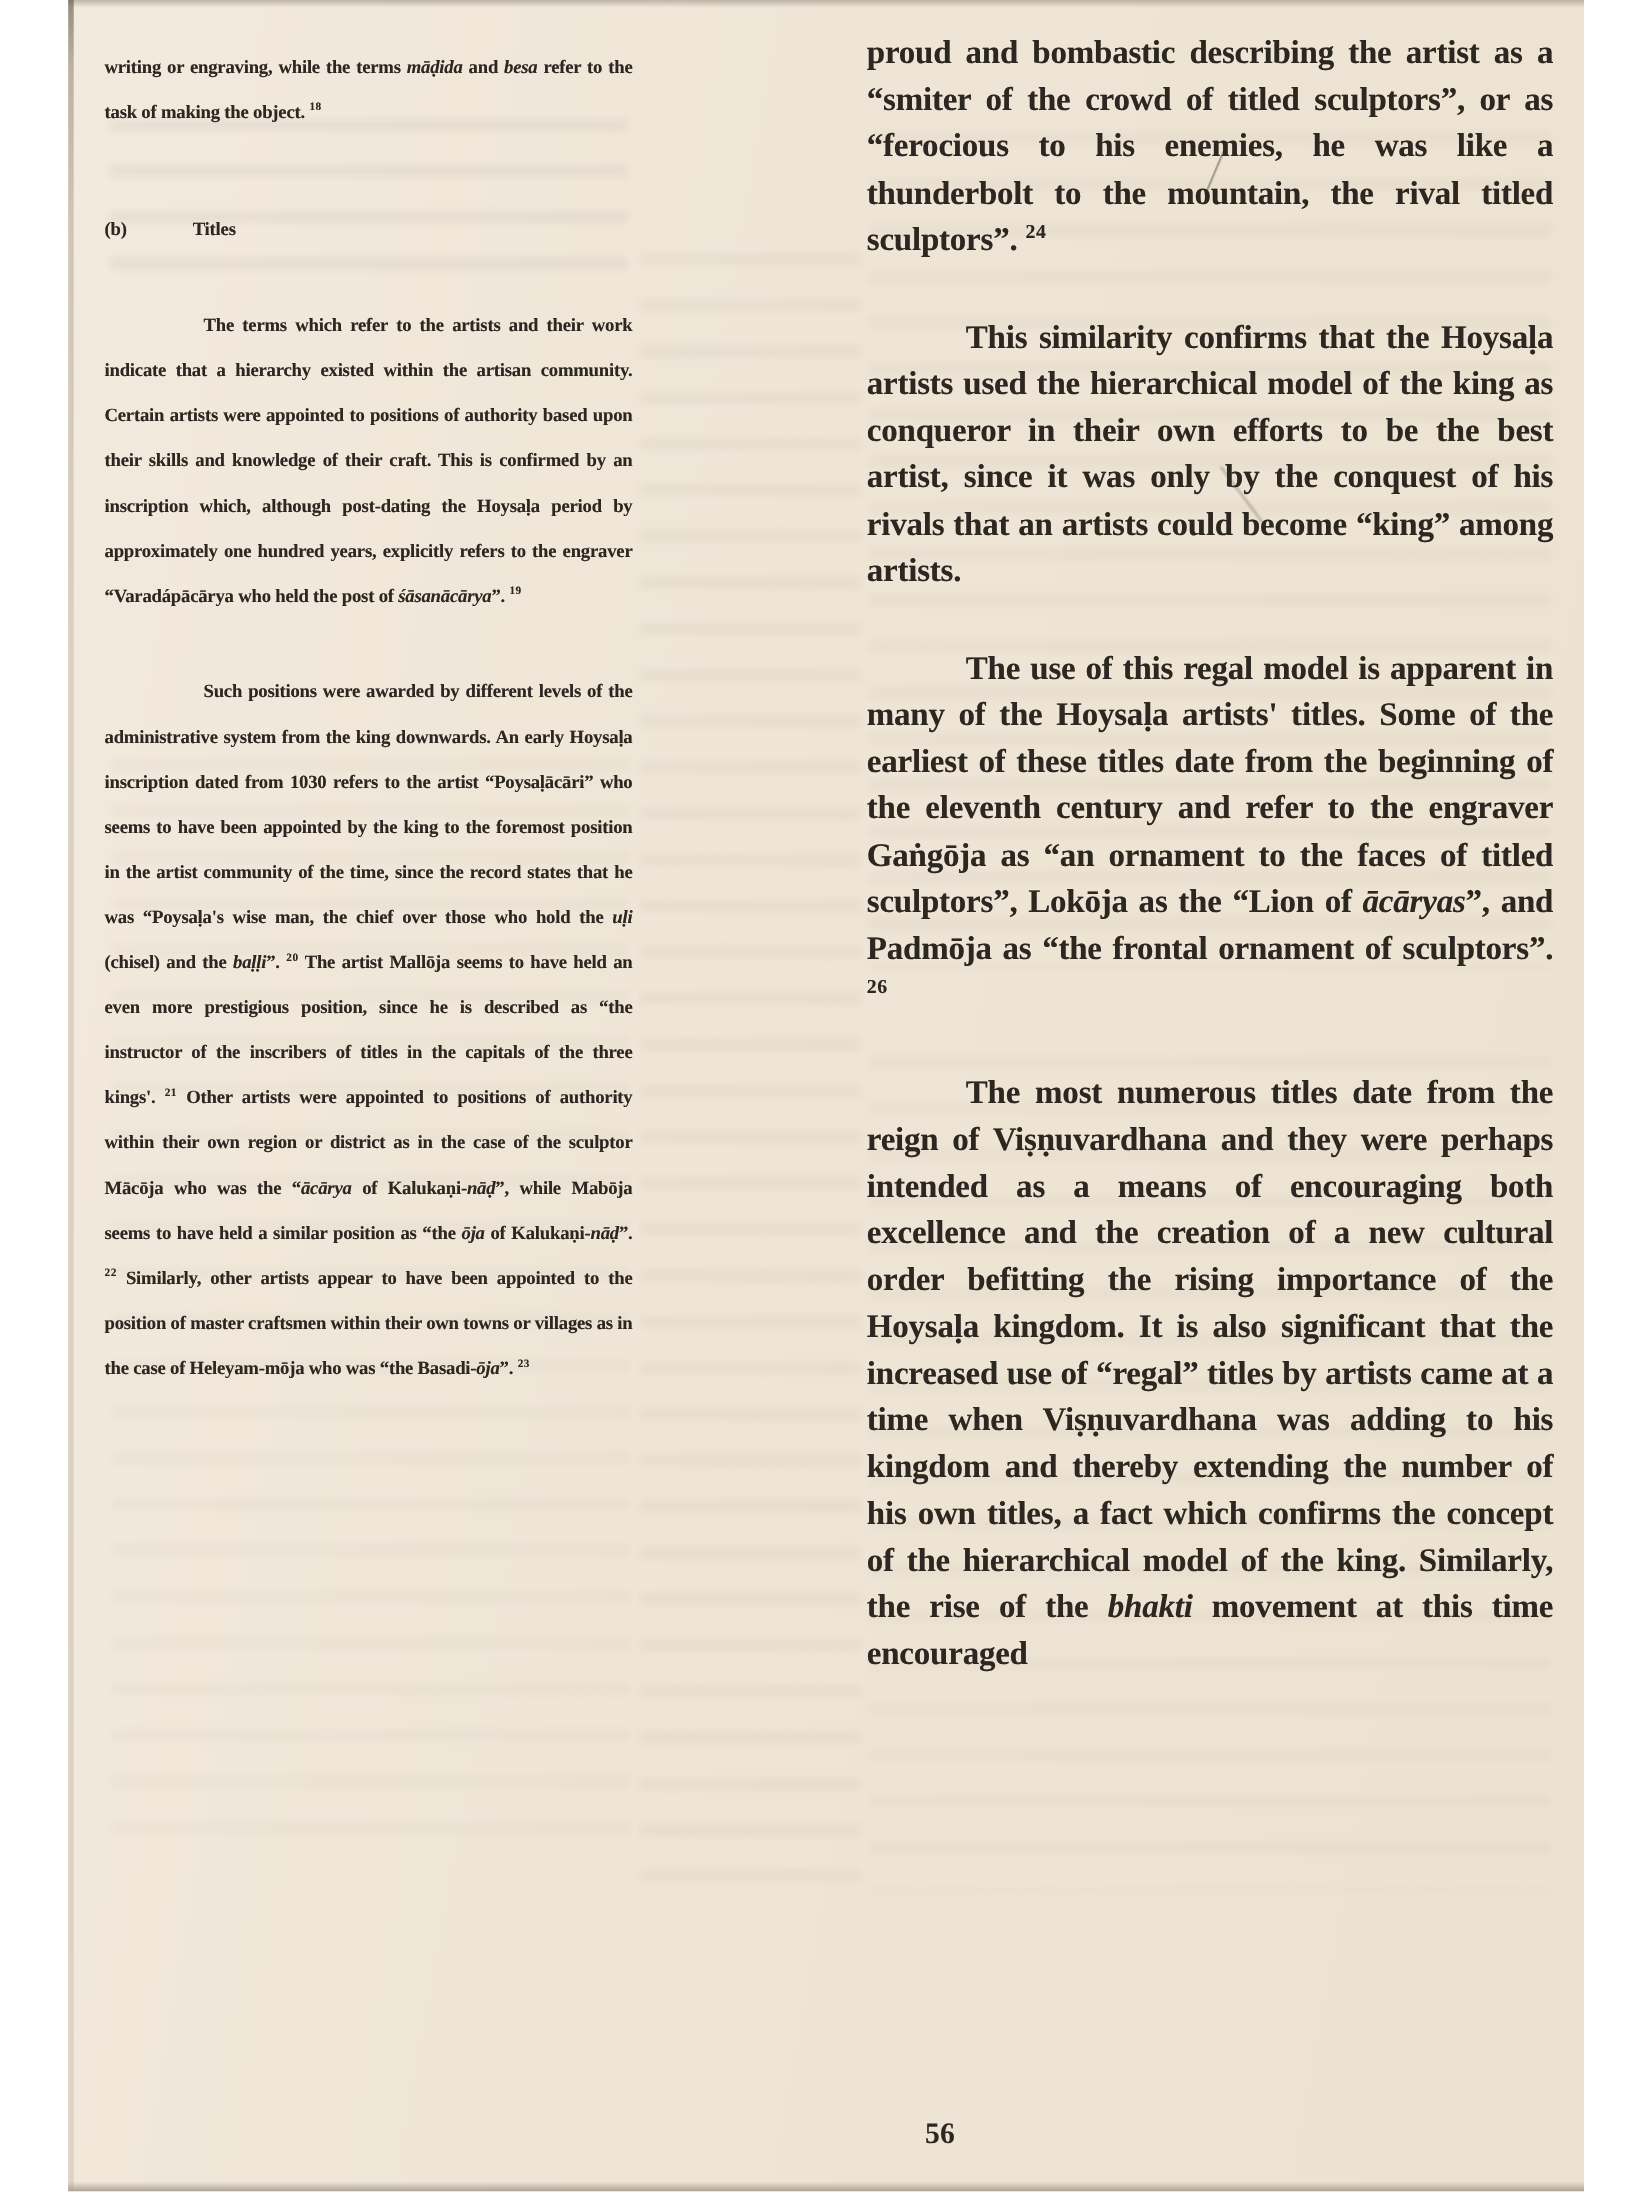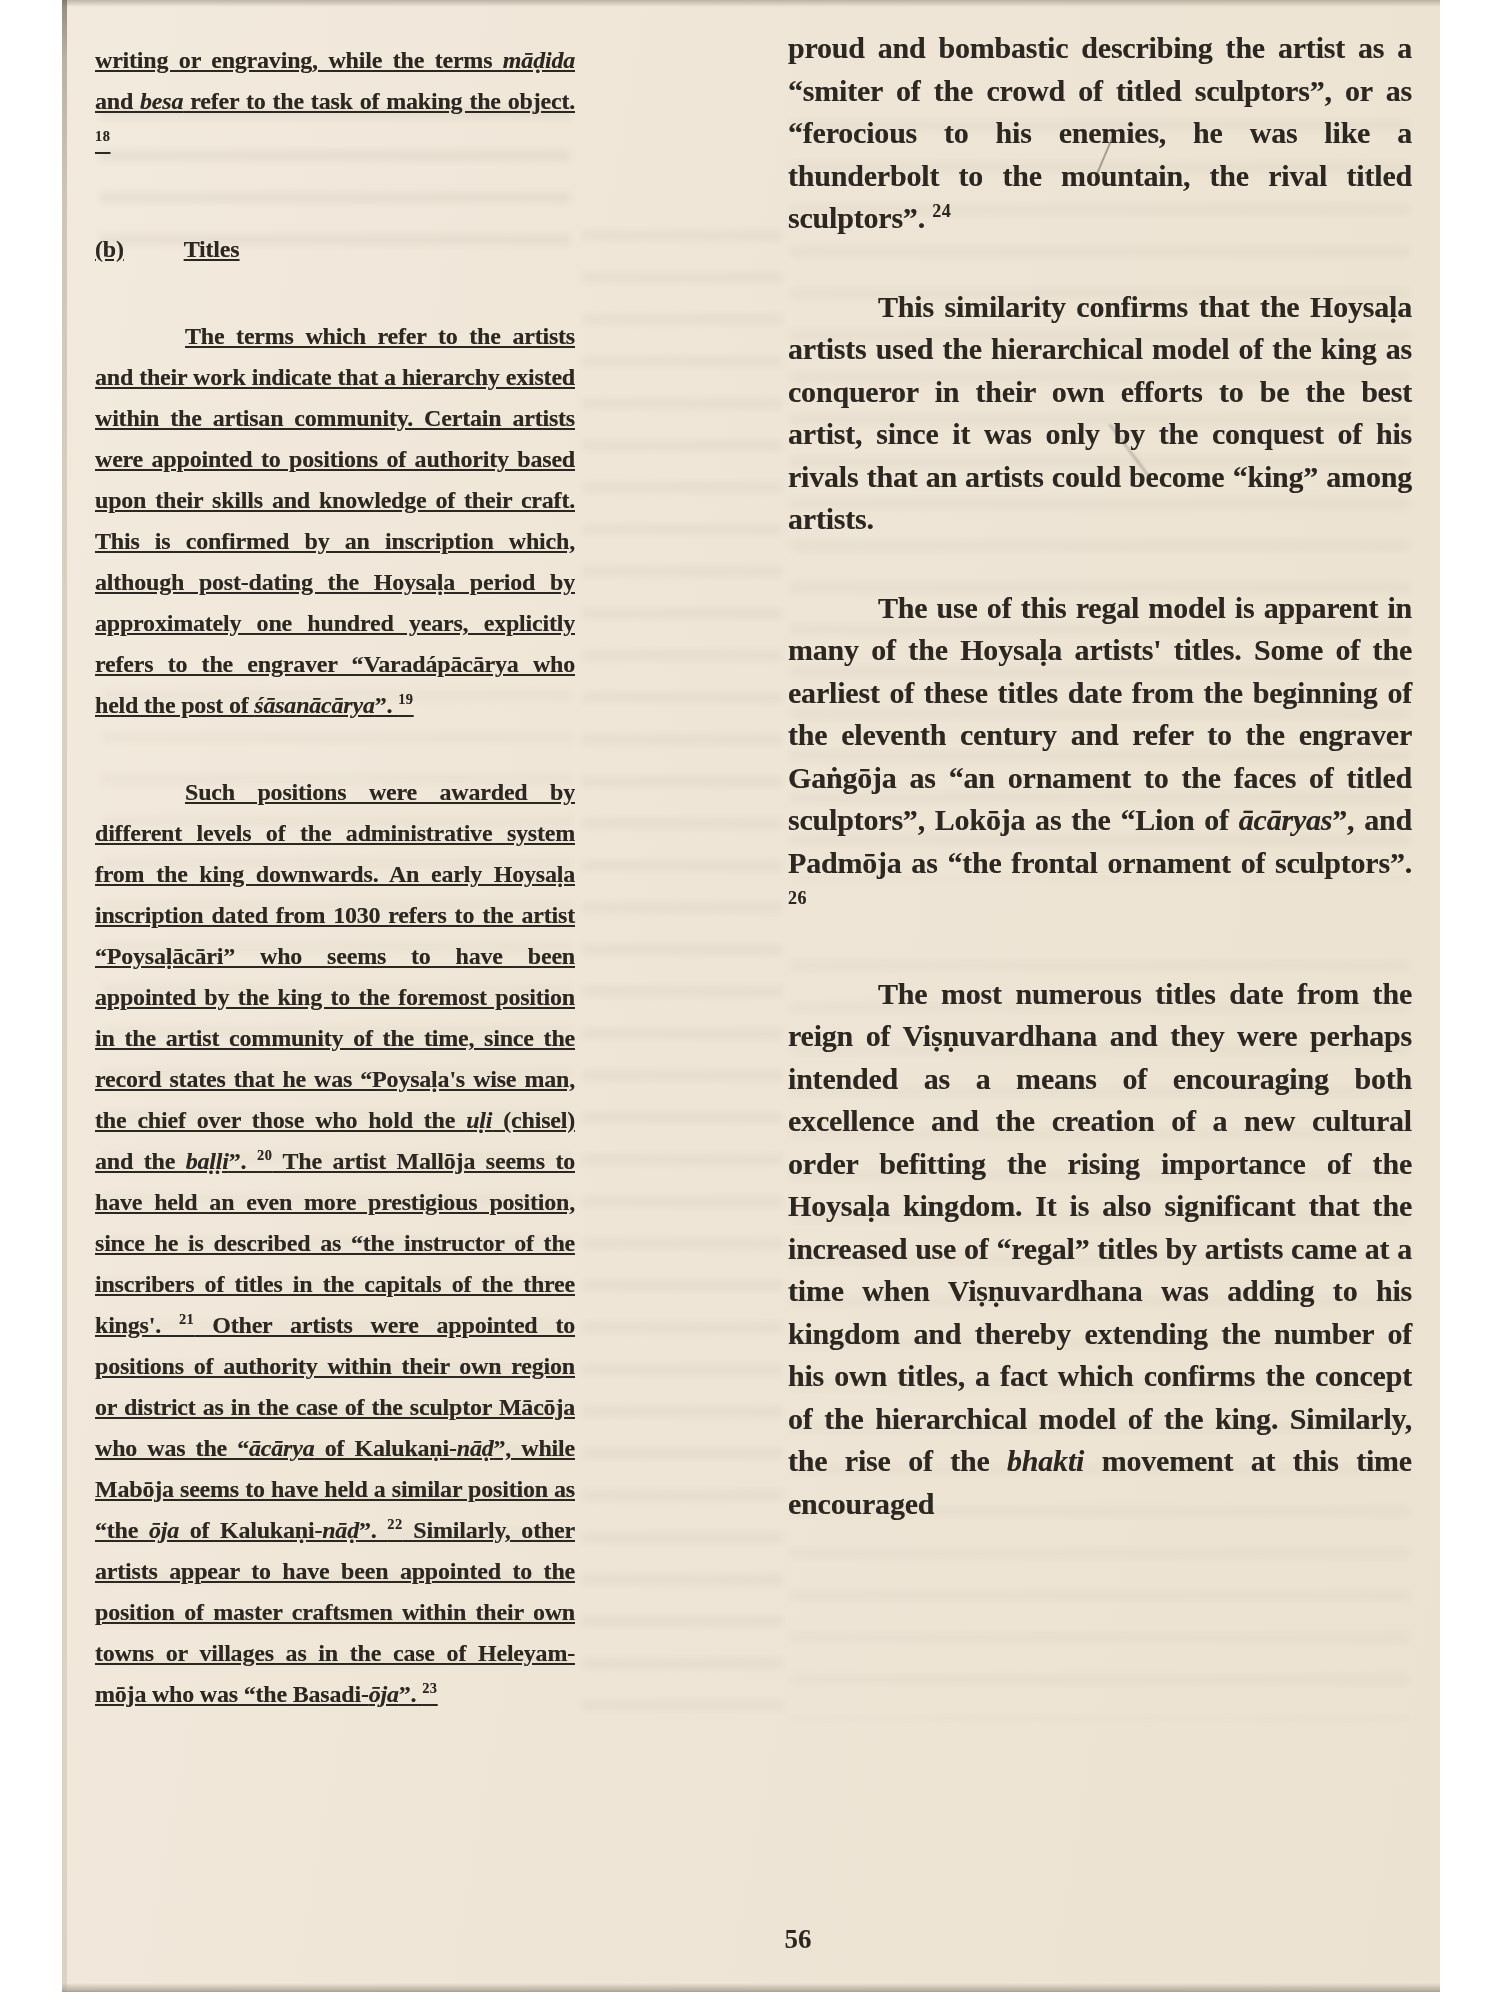--- a/index.html
+++ b/index.html
@@ -41,31 +41,31 @@
   .ghost.g5{left:728px;top:960px;width:620px;height:760px;opacity:.24;}
   
   .scratch{position:absolute;background:rgba(108,99,86,.55);}
   .scratch.s1{left:1042px;top:131px;width:2px;height:48px;transform:rotate(23deg);filter:blur(.5px);}
   .scratch.s2{left:1066px;top:418px;width:2px;height:64px;transform:rotate(-37deg);filter:blur(1px);opacity:.8;}
   
   .col{
     position:absolute;text-align:justify;color:#2c2721;font-weight:bold;
     text-shadow:0 0 .5px rgba(44,39,33,.45);
   }
-  .col.left {left:33px;top:40px;width:480px;font-size:24px;line-height:41px;letter-spacing:-0.2px;text-decoration:underline;}
+  .col.left {left:33px;top:40px;width:480px;font-size:17px;line-height:41px;letter-spacing:-0.2px;}
   .col.right{left:726px;top:27px;width:624px;font-size:30px;line-height:42.5px;letter-spacing:-0.2px;}
   .col > :not(:first-child){margin-top:46px;}
   .col .heading{margin-top:66px;}
   p.para{margin:0;}
   .indent{text-indent:90px;}
   .quote{font-style:italic;text-indent:146px;line-height:44px;}
   .heading .h-label{margin-right:60px;}
   sup{font-size:60%;vertical-align:super;line-height:0;letter-spacing:.5px;}
   .page-number{
-    position:absolute;left:666px;top:1924px;width:140px;text-align:center;
+    position:absolute;left:666px;top:1924px;width:140px;text-align:right;
     font-size:27px;font-weight:bold;color:#2c2721;
   }
 </style>
 </head>
 <body>
 
 <div class="sheet">
   <div class="edge-left"></div>
   <div class="edge-top"></div>
 

